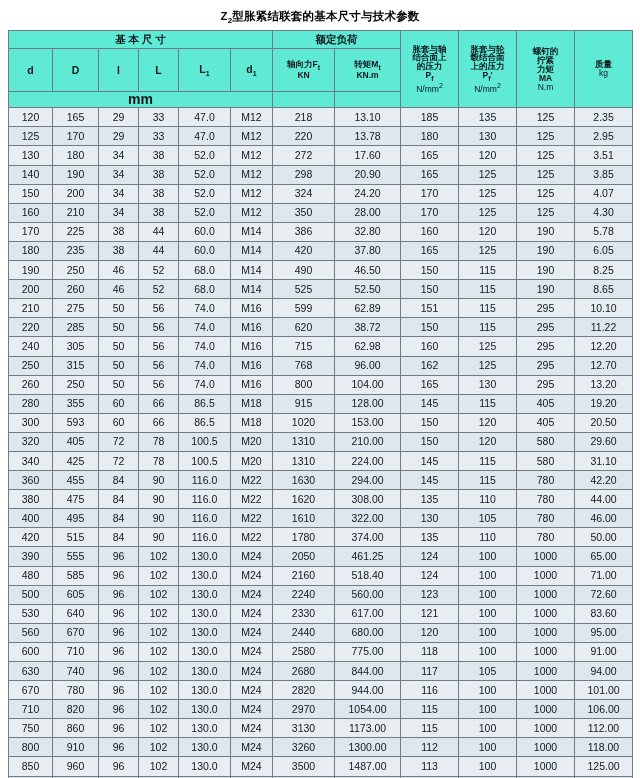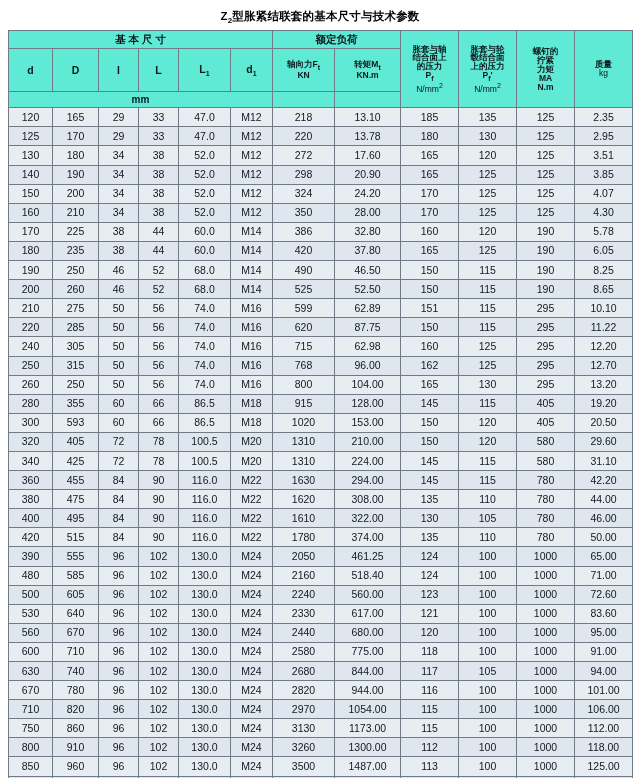--- a/index.html
+++ b/index.html
@@ -51,21 +51,21 @@
     font-weight: bold;
     font-size: 10.5px;
     color: #10161c;
   }
   th.small {
     font-size: 8.5px;
     font-weight: bold;
     line-height: 1.12;
   }
   th.unit {
-    font-size: 10px;
+    font-size: 14px;
     font-weight: bold;
   }
   th sub, td sub {
     font-size: 7px;
     vertical-align: sub;
   }
   th sup, td sup {
     font-size: 7px;
     vertical-align: super;
   }
@@ -111,21 +111,21 @@
       <tr class="grp-row">
         <th colspan="6">基    本    尺    寸</th>
         <th colspan="2">额定负荷</th>
         <th rowspan="3" class="small">
           胀套与轴<br>结合面上<br>的压力<br>P<sub>f</sub><br><span style="font-weight:normal">N/mm<sup>2</sup></span>
         </th>
         <th rowspan="3" class="small">
           胀套与轮<br>毂结合面<br>上的压力<br>P<sub>f</sub>'<br><span style="font-weight:normal">N/mm<sup>2</sup></span>
         </th>
         <th rowspan="3" class="small">
-          螺钉的<br>拧紧<br>力矩<br>MA<br><span style="font-weight:bold">N.m</span>
+          螺钉的<br>拧紧<br>力矩<br>MA<br><span style="font-weight:normal">N.m</span>
         </th>
         <th rowspan="3" class="small">
           质量<br><span style="font-weight:normal">kg</span>
         </th>
       </tr>
       <tr class="sub-row">
         <th>d</th>
         <th>D</th>
         <th>l</th>
         <th>L</th>
@@ -296,21 +296,21 @@
           <td>10.10</td>
         </tr>
         <tr class="alt">
           <td>220</td>
           <td>285</td>
           <td>50</td>
           <td>56</td>
           <td>74.0</td>
           <td>M16</td>
           <td>620</td>
-          <td>87.75</td>
+          <td>38.72</td>
           <td>150</td>
           <td>115</td>
           <td>295</td>
           <td>11.22</td>
         </tr>
         <tr>
           <td>240</td>
           <td>305</td>
           <td>50</td>
           <td>56</td>

